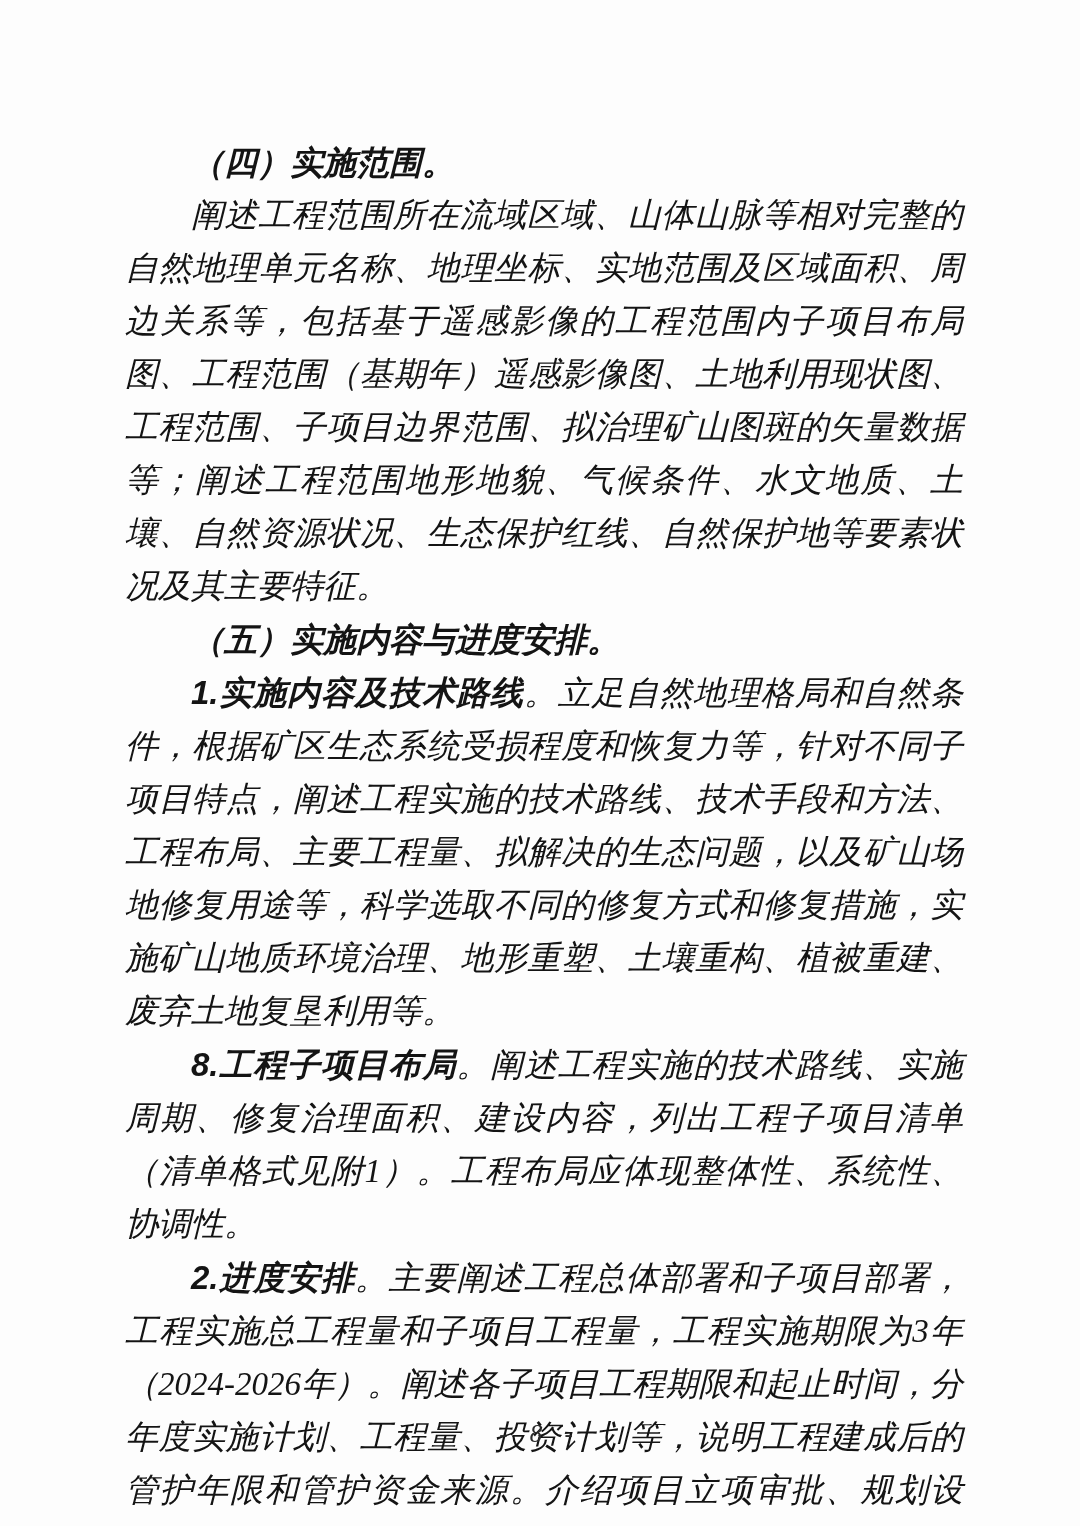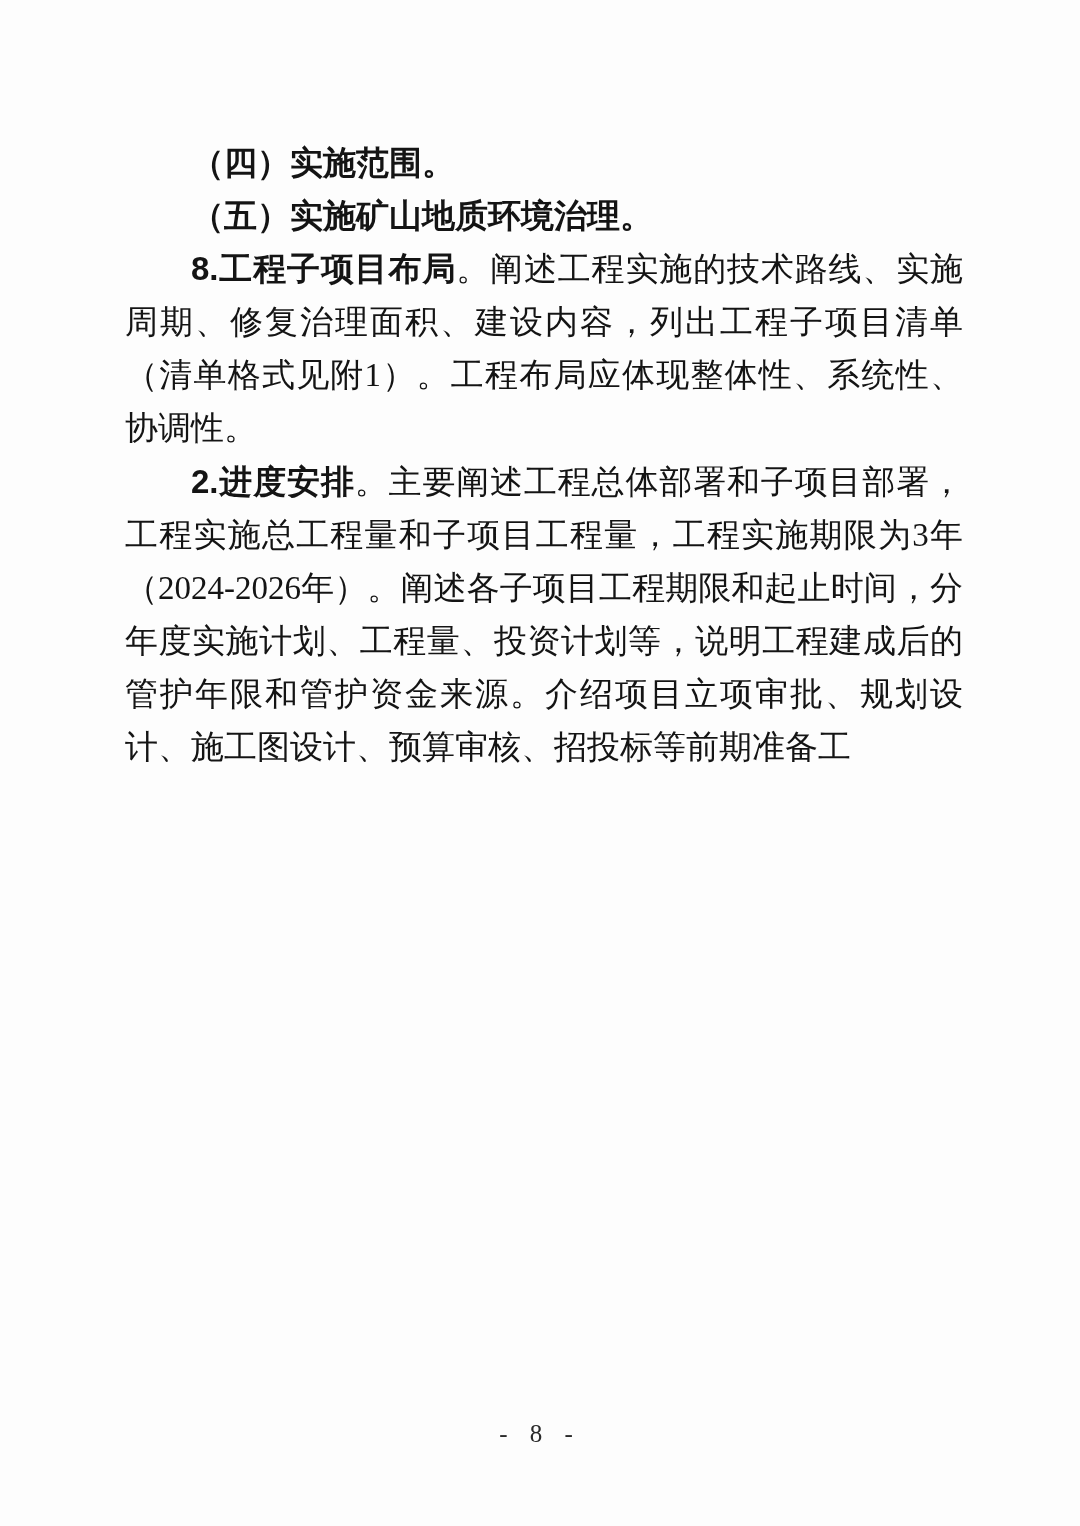--- a/index.html
+++ b/index.html
@@ -8,20 +8,21 @@
     background: #e8e8e8;
   }
   .page {
     position: relative;
     width: 1080px;
     height: 1526px;
     margin: 0 auto;
     background: #fdfdfd;
     color: #141414;
     overflow: hidden;
+    font-style: italic;
   }
   .content {
     position: absolute;
     left: 125px;
     top: 136px;
     width: 838px;
     font-family: "Liberation Serif", "DejaVu Serif", serif;
     font-size: 33px;
     line-height: 53px;
     text-align: justify;
@@ -52,23 +53,25 @@
   }
 </style>
 </head>
 <body>
 
 <div class="page">
   <div class="content">
 
     <p class="heading">（四）实施范围。</p>
 
+    <p class="para">阐述工程范围所在流域区域、山体山脉等相对完整的自然地理单元名称、地理坐标、实地范围及区域面积、周边关系等，包括基于遥感影像的工程范围内子项目布局图、工程范围（基期年）遥感影像图、土地利用现状图、工程范围、子项目边界范围、拟治理矿山图斑的矢量数据等；阐述工程范围地形地貌、气候条件、水文地质、土壤、自然资源状况、生态保护红线、自然保护地等要素状况及其主要特征。</p>
 
-    <p class="heading">（五）实施矿山地质环境治理。</p>
+    <p class="heading">（五）实施内容与进度安排。</p>
 
+    <p class="para"><span class="lead">1.实施内容及技术路线</span><span>。立足自然地理格局和自然条件，根据矿区生态系统受损程度和恢复力等，针对不同子项目特点，阐述工程实施的技术路线、技术手段和方法、工程布局、主要工程量、拟解决的生态问题，以及矿山场地修复用途等，科学选取不同的修复方式和修复措施，实施矿山地质环境治理、地形重塑、土壤重构、植被重建、废弃土地复垦利用等。</span></p>
 
     <p class="para"><span class="lead">8.工程子项目布局</span><span>。阐述工程实施的技术路线、实施周期、修复治理面积、建设内容，列出工程子项目清单（清单格式见附1）。工程布局应体现整体性、系统性、协调性。</span></p>
 
     <p class="para"><span class="lead">2.进度安排</span><span>。主要阐述工程总体部署和子项目部署，工程实施总工程量和子项目工程量，工程实施期限为3年（2024-2026年）。阐述各子项目工程期限和起止时间，分年度实施计划、工程量、投资计划等，说明工程建成后的管护年限和管护资金来源。介绍项目立项审批、规划设计、施工图设计、预算审核、招投标等前期准备工</span></p>
 
   </div>
 
   <div class="footer">- 8 -</div>
 </div>
 

